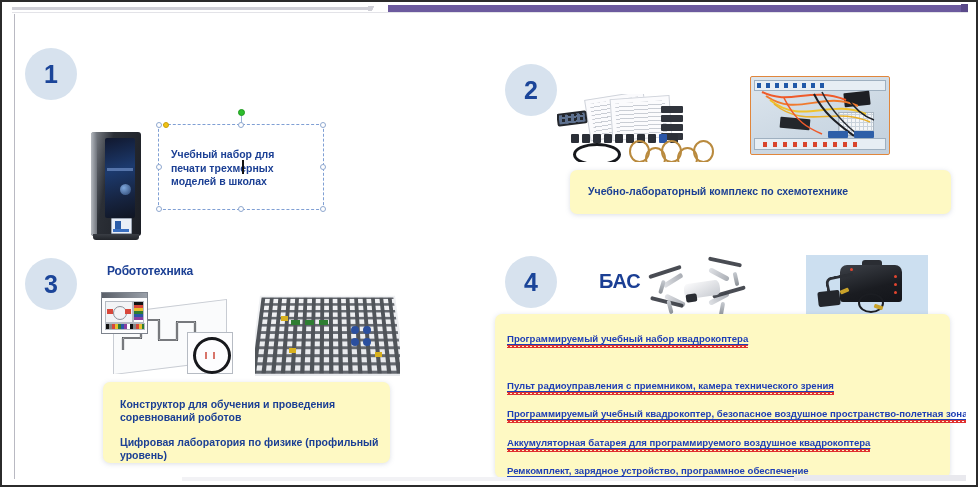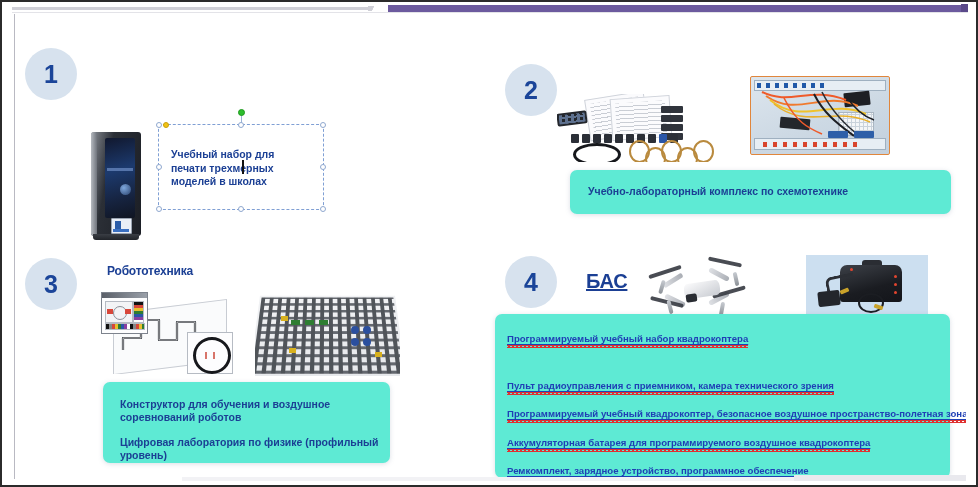--- a/index.html
+++ b/index.html
@@ -106,21 +106,21 @@
     position: absolute;
     color: #1b3f94;
     font-weight: bold;
     white-space: nowrap;
     letter-spacing: -0.2px;
   }
 
   
   .info-card {
     position: absolute;
-    background: #5eead4;
+    background: #fef9c3;
     border-radius: 7px;
     box-shadow: 0 1px 5px rgba(120,130,160,0.26);
     box-sizing: border-box;
   }
   .card-line {
     color: #1b3f94;
     font-weight: bold;
     font-size: 10.5px;
     line-height: 13px;
   }
@@ -665,28 +665,28 @@
         <div class="tray-dot" style="left:108px; top:48px;"></div>
         <div class="tray-green" style="left:36px; top:30px;"></div>
         <div class="tray-green" style="left:50px; top:30px;"></div>
         <div class="tray-green" style="left:64px; top:30px;"></div>
         <div class="tray-yellow" style="left:26px; top:26px;"></div>
         <div class="tray-yellow" style="left:34px; top:58px;"></div>
         <div class="tray-yellow" style="left:120px; top:62px;"></div>
       </div>
 
       <div class="info-card" style="left:84px; top:136px; width:287px; height:81px; padding:16px 0 0 17px;">
-        <div class="card-line">Конструктор для обучения и воздушное соревнований роботов</div>
+        <div class="card-line">Конструктор для обучения и проведения соревнований роботов</div>
         <div class="card-line">Цифровая лаборатория по физике (профильный уровень)</div>
       </div>
     </div>
 
     <div class="quadrant" id="quadrant-4">
       <div class="badge" style="left:10px; top:10px;">4</div>
-      <div class="section-title" style="left:91px; top:24px; font-size:20px;text-decoration:underline;">БАС</div>
+      <div class="section-title" style="left:104px; top:24px; font-size:20px;">БАС</div>
 
       <div class="art" id="drone-art" style="left:151px; top:10px;">
         <div class="drone-arm" style="left:16px; top:22px; transform:rotate(-32deg);"></div>
         <div class="drone-arm" style="left:62px; top:16px; transform:rotate(28deg);"></div>
         <div class="drone-arm" style="left:18px; top:42px; transform:rotate(26deg);"></div>
         <div class="drone-arm" style="left:62px; top:40px; transform:rotate(-28deg);"></div>
         <div class="drone-prop" style="left:2px;  top:14px; transform:rotate(-18deg);"></div>
         <div class="drone-prop" style="left:62px; top:4px;  transform:rotate(12deg);"></div>
         <div class="drone-prop" style="left:4px;  top:44px; transform:rotate(14deg);"></div>
         <div class="drone-prop" style="left:66px; top:34px; transform:rotate(-16deg);"></div>

